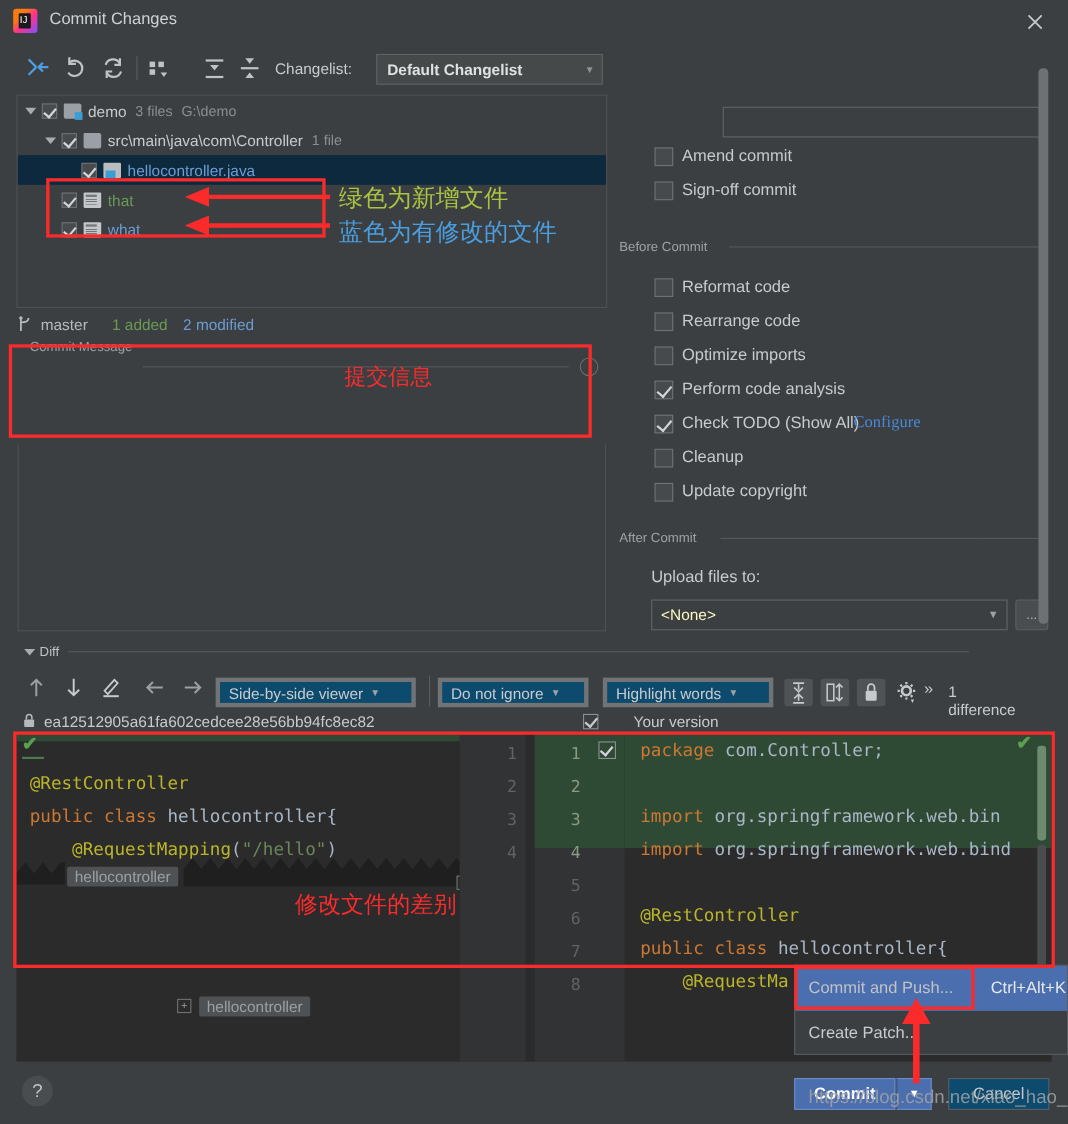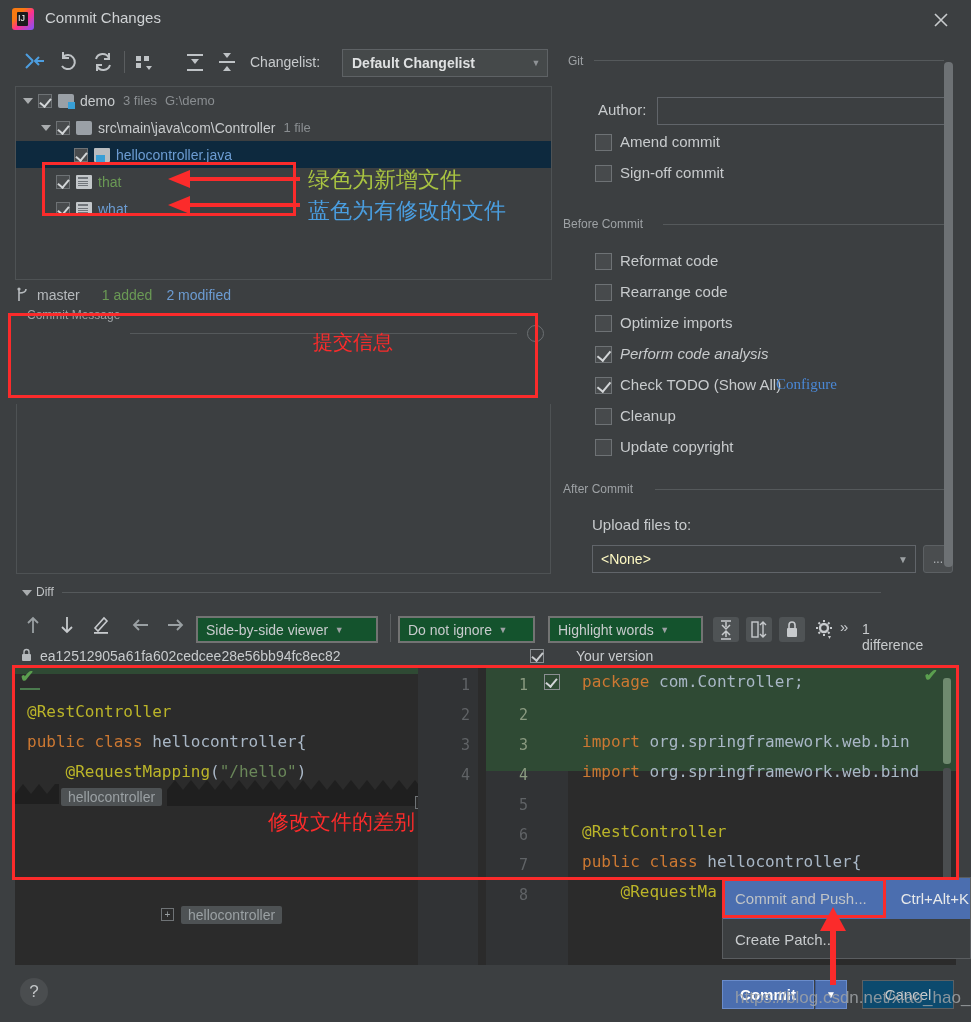--- a/index.html
+++ b/index.html
@@ -88,21 +88,21 @@
   .rscroll { position:absolute; left:944px; top:62px; width:9px; height:505px; background:#6d7174; border-radius:4px; }
 
   
   .diff-legend { position:absolute; left:18px; top:585px; font-size:12px; color:#bfc2c4; }
   .diff-tri { position:absolute; left:22px; top:590px; width:0;height:0;
               border-left:5px solid transparent;border-right:5px solid transparent;border-top:6px solid #a9acae;}
   .diff-hr { position:absolute; left:62px; top:592px; right:8px; height:1px; background:#55595b; }
 
   .dtool { position:absolute; left:0; top:605px; width:971px; height:40px; }
   .dbtn { position:absolute; top:7px; height:26px; cursor:pointer; }
-  .dcombo { position:absolute; top:616px; height:27px; background:#14532d; border:2px solid #737373;
+  .dcombo { position:absolute; top:616px; height:27px; background:#0c4a6e; border:4px solid #737373;
             display:flex; align-items:center; cursor:pointer; }
   .dcombo .t { font-size:14px; color:#c8cbcd; padding-left:8px; }
   .dcombo .a { width:22px; text-align:center; font-size:9px; color:#9da1a4; }
   .iconbox { position:absolute; top:617px; width:26px; height:25px; background:#4f5355; border-radius:3px; cursor:pointer;}
   .diffcount { position:absolute; left:862px; top:621px; font-size:14px; color:#c8cbcd; }
   .rev-hash { position:absolute; left:40px; top:648px; font-size:14px; color:#c8cbcd; }
   .lock-ico { position:absolute; left:20px; top:648px; width:13px; height:14px; }
   .yourver { position:absolute; left:555px; top:648px; font-size:14px; color:#c8cbcd;margin-left:21px; }
   .yourck { position:absolute; left:530px; top:649px; width:14px; height:14px; border:1px solid #8b8f92; }
   .yourck:after{ content:""; position:absolute; left:3px; top:0px; width:5px; height:9px;
@@ -270,45 +270,40 @@
     <span style="color:#6c9cd2;margin-left:14px;">2 modified</span>
   </div>
 
   <div class="cmsg-wrap">
     <div class="cmsg-legend">Commit Message</div>
     <div class="cmsg-line"></div>
     <div class="cmsg-circle"></div>
     <div class="cmsg-area-lower"></div>
   </div>
 
-  <div class="rpanel">
-    <div class="grp-legend" style="left:8px; top:6px;">Git</div>
-    <div class="grp-line" style="left:34px; top:12px; width:350px;"></div>
-    <div class="row-label" style="left:38px; top:53px;">Author:</div>
-  </div>
   <div class="author-input"></div>
 
   <div id="gitChecks">
       <div class="ck" style="left: 595px; top: 134px;"></div>
       <div class="row-label" style="left: 620px; top: 133px;">Amend commit</div>
       <div class="ck" style="left: 595px; top: 165px;"></div>
       <div class="row-label" style="left: 620px; top: 164px;">Sign-off commit</div>
     </div>
 
   <div class="grp-legend" style="left:563px; top:217px;">Before Commit</div>
   <div class="grp-line" style="left:663px; top:224px; width:282px;"></div>
   <div id="beforeChecks">
       <div class="ck" style="left: 595px; top: 253px;"></div>
       <div class="row-label" style="left: 620px; top: 252px;">Reformat code</div>
       <div class="ck" style="left: 595px; top: 284px;"></div>
       <div class="row-label" style="left: 620px; top: 283px;">Rearrange code</div>
       <div class="ck" style="left: 595px; top: 315px;"></div>
       <div class="row-label" style="left: 620px; top: 314px;">Optimize imports</div>
       <div class="ck on" style="left: 595px; top: 346px;"></div>
-      <div class="row-label" style="left: 620px; top: 345px; font-style: italic;">Perform code analysis</div>
+      <div class="row-label" style="left: 620px; top: 345px;">Perform code analysis</div>
       <div class="ck on" style="left: 595px; top: 377px;"></div>
       <div class="row-label" style="left: 620px; top: 376px;">Check TODO (Show All)</div>
       <div class="row-label" style="left: 776px; top: 376px; color: rgb(74, 136, 214); font-family: Liberation Serif, serif;">Configure</div>
       <div class="ck" style="left: 595px; top: 408px;"></div>
       <div class="row-label" style="left: 620px; top: 407px;">Cleanup</div>
       <div class="ck" style="left: 595px; top: 439px;"></div>
       <div class="row-label" style="left: 620px; top: 438px;">Update copyright</div>
     </div>
 
   <div class="grp-legend" style="left:563px; top:482px;">After Commit</div>

